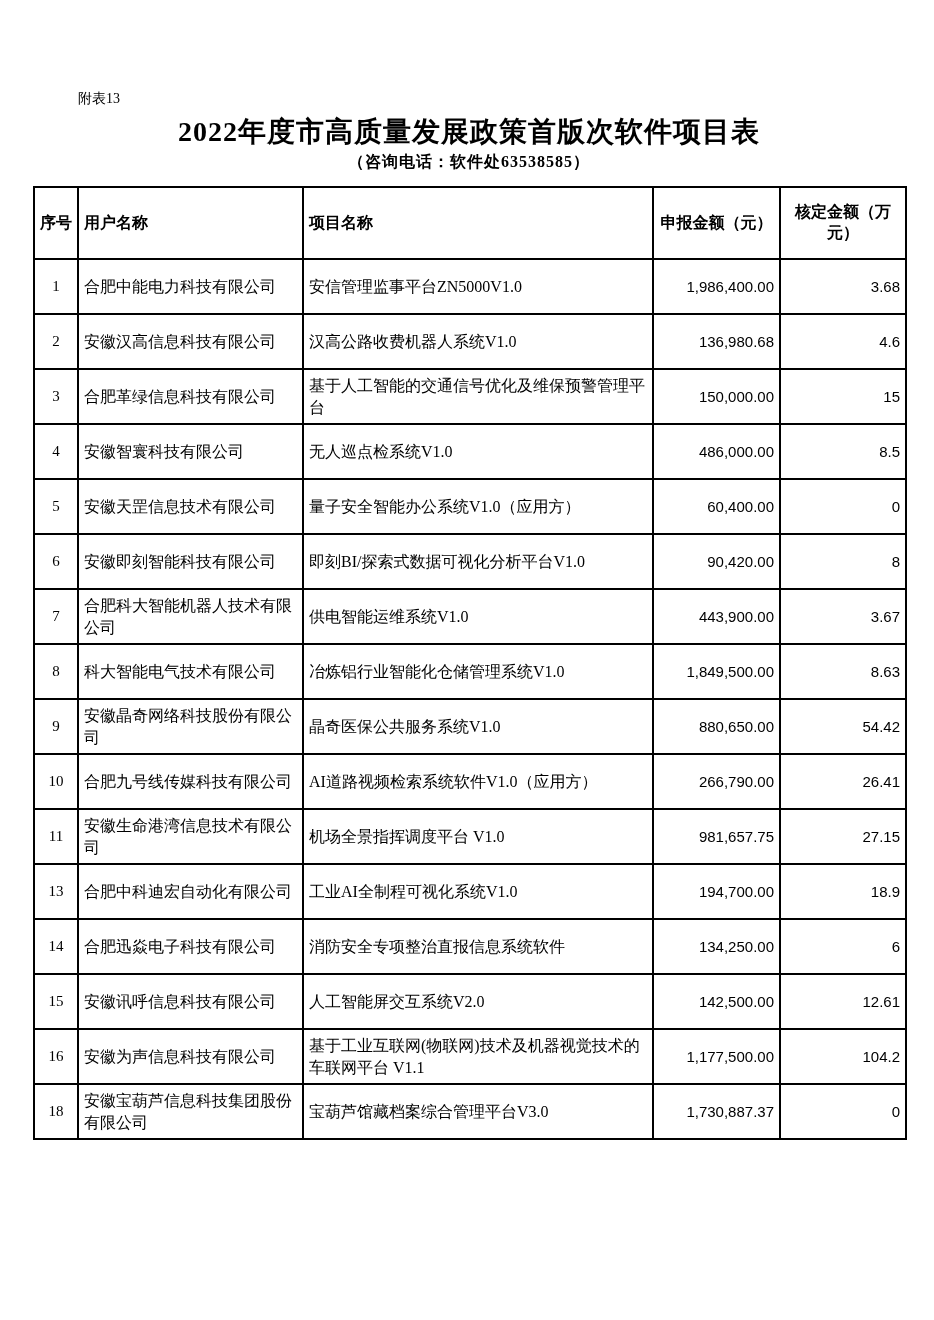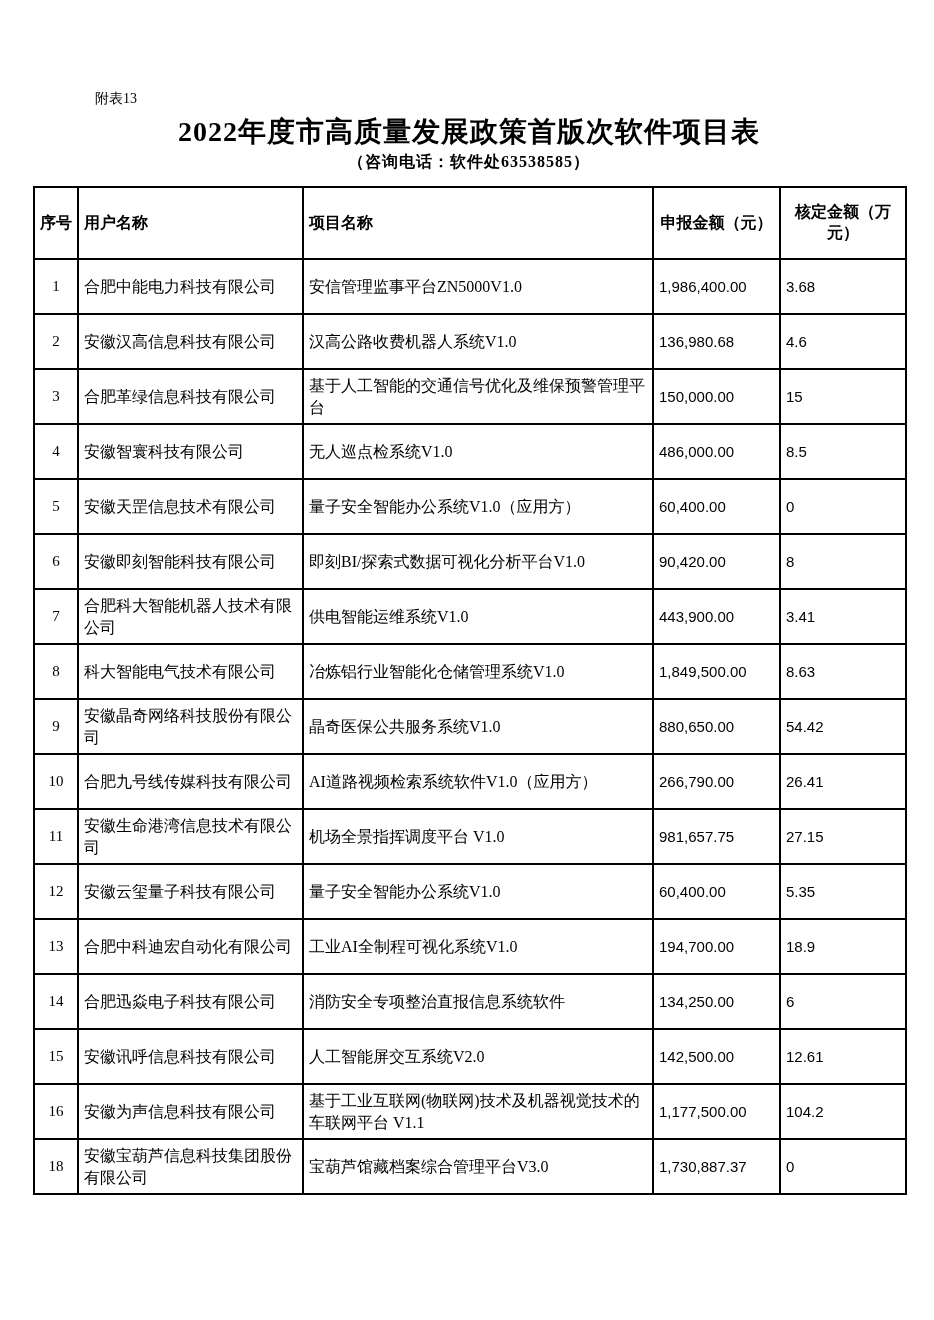--- a/index.html
+++ b/index.html
@@ -16,21 +16,21 @@
   .page {
     position: absolute;
     left: 0; top: 0;
     width: 934px;
     height: 1320px;
     background: #ffffff;
     overflow: hidden;
   }
   .appendix {
     position: absolute;
-    left: 51px;
+    left: 34px;
     top: 91px;
     font-size: 14px;
     line-height: 1.2;
     padding-left: 44px;
   }
   .header-block {
     position: absolute;
     left: 33px;
     top: 113px;
     width: 872px;
@@ -82,21 +82,21 @@
     line-height: 1.32;
   }
   .projects td.c-seq {
     text-align: center;
     font-size: 15px;
   }
   .projects td.c-user,
   .projects td.c-project { text-align: left; margin-top: 44px; }
   .projects td.c-declared,
   .projects td.c-approved {
-    text-align: left;
+    text-align: right;
     font-family: "Liberation Sans", "DejaVu Sans", sans-serif;
     font-size: 15px;
   }
 </style>
 </head>
 <body>
 
 <div class="page">
 
   <div class="appendix">附表13</div>
@@ -164,21 +164,21 @@
           <td class="c-user">安徽即刻智能科技有限公司</td>
           <td class="c-project">即刻BI/探索式数据可视化分析平台V1.0</td>
           <td class="c-declared">90,420.00</td>
           <td class="c-approved">8</td>
         </tr>
         <tr>
           <td class="c-seq">7</td>
           <td class="c-user">合肥科大智能机器人技术有限公司</td>
           <td class="c-project">供电智能运维系统V1.0</td>
           <td class="c-declared">443,900.00</td>
-          <td class="c-approved">3.41</td>
+          <td class="c-approved">3.67</td>
         </tr>
         <tr>
           <td class="c-seq">8</td>
           <td class="c-user">科大智能电气技术有限公司</td>
           <td class="c-project">冶炼铝行业智能化仓储管理系统V1.0</td>
           <td class="c-declared">1,849,500.00</td>
           <td class="c-approved">8.63</td>
         </tr>
         <tr>
           <td class="c-seq">9</td>
@@ -195,27 +195,20 @@
           <td class="c-approved">26.41</td>
         </tr>
         <tr>
           <td class="c-seq">11</td>
           <td class="c-user">安徽生命港湾信息技术有限公司</td>
           <td class="c-project">机场全景指挥调度平台 V1.0</td>
           <td class="c-declared">981,657.75</td>
           <td class="c-approved">27.15</td>
         </tr>
         <tr>
-          <td class="c-seq">12</td>
-          <td class="c-user">安徽云玺量子科技有限公司</td>
-          <td class="c-project">量子安全智能办公系统V1.0</td>
-          <td class="c-declared">60,400.00</td>
-          <td class="c-approved">5.35</td>
-        </tr>
-        <tr>
           <td class="c-seq">13</td>
           <td class="c-user">合肥中科迪宏自动化有限公司</td>
           <td class="c-project">工业AI全制程可视化系统V1.0</td>
           <td class="c-declared">194,700.00</td>
           <td class="c-approved">18.9</td>
         </tr>
         <tr>
           <td class="c-seq">14</td>
           <td class="c-user">合肥迅焱电子科技有限公司</td>
           <td class="c-project">消防安全专项整治直报信息系统软件</td>

